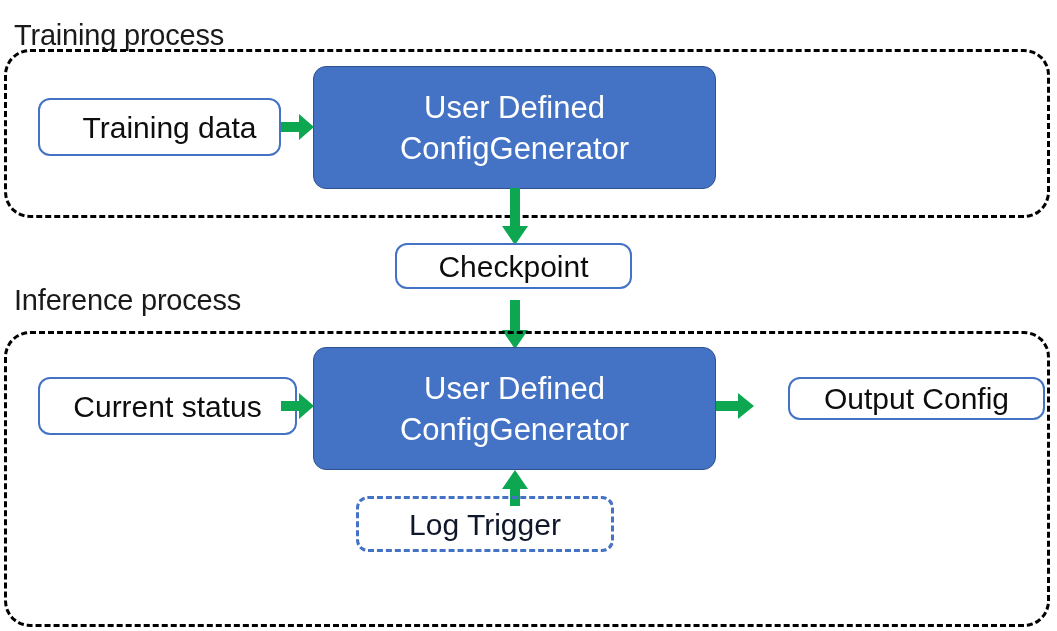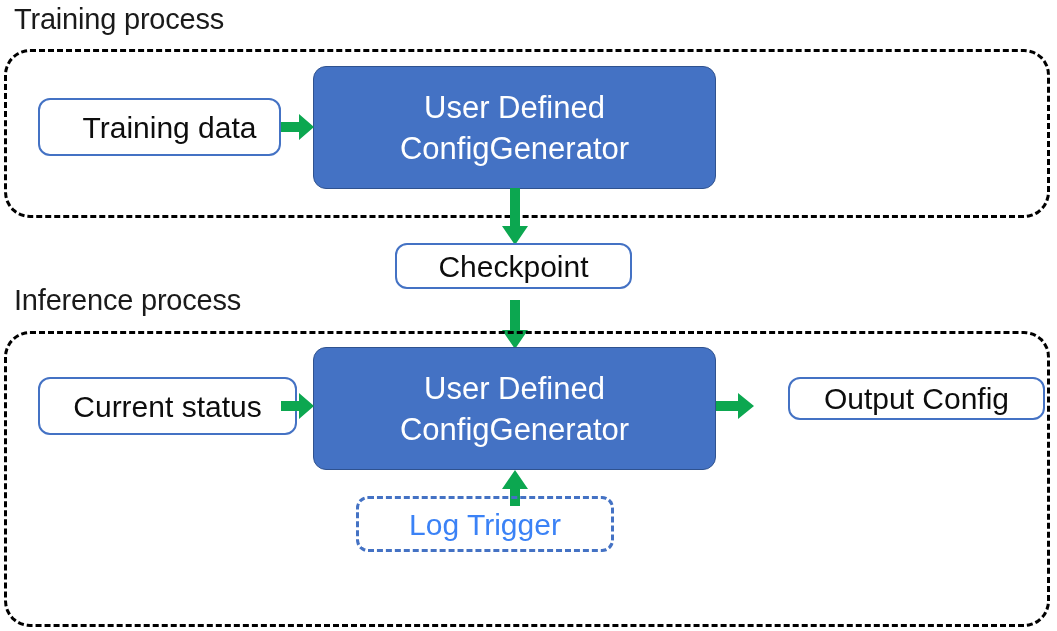--- a/index.html
+++ b/index.html
@@ -20,21 +20,21 @@
 
   
   .section-caption {
     position: absolute;
     font-size: 29px;
     line-height: 34px;
     color: #1a1a1a;
     white-space: nowrap;
     letter-spacing: -0.2px;
   }
-  #caption-training { left: 14px; top: 2px; }
+  #caption-training { left: 14px; top: 18px; }
   #caption-inference { left: 14px; top: 283px; }
 
   
   .process-container {
     position: absolute;
     border: 3px dashed #000000;
     border-radius: 26px;
     background: transparent;
     box-sizing: border-box;
   }
@@ -89,21 +89,21 @@
   
   .trigger-box {
     position: absolute;
     box-sizing: border-box;
     background: transparent;
     border: 3px dashed #4472C4;
     border-radius: 12px;
     display: flex;
     align-items: center;
     justify-content: center;
-    color: #3b82f6;
+    color: #0f172a;
     font-size: 30px;
     line-height: 1.1;
     white-space: nowrap;
   }
   #box-log-trigger   { left: 356px; top: 496px; width: 258px; height: 56px; z-index: 3; }
   #box-clock-trigger { left: 431px; top: 549px; width: 265px; height: 56px; z-index: 4; }
   #box-clock-trigger { background: #ffffff; }
 
   
   .arrow {

